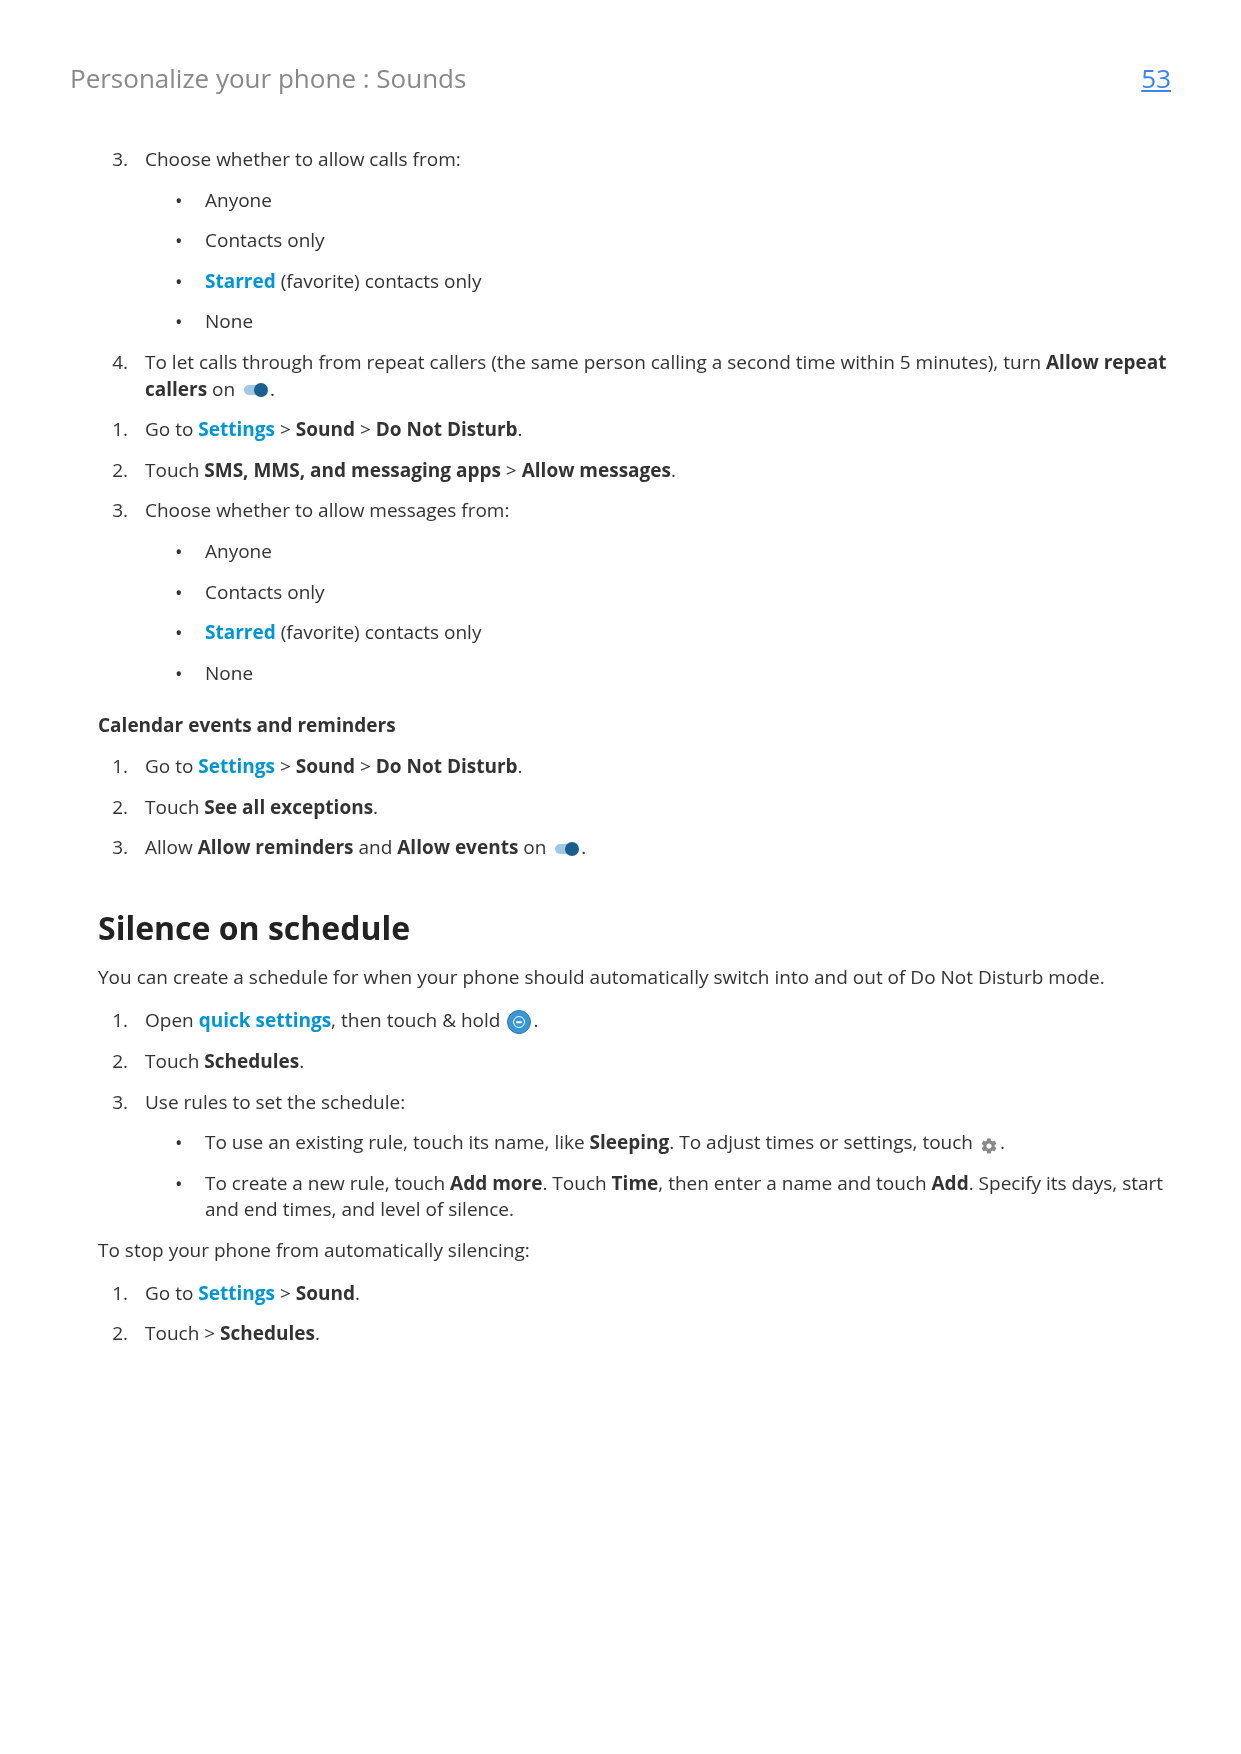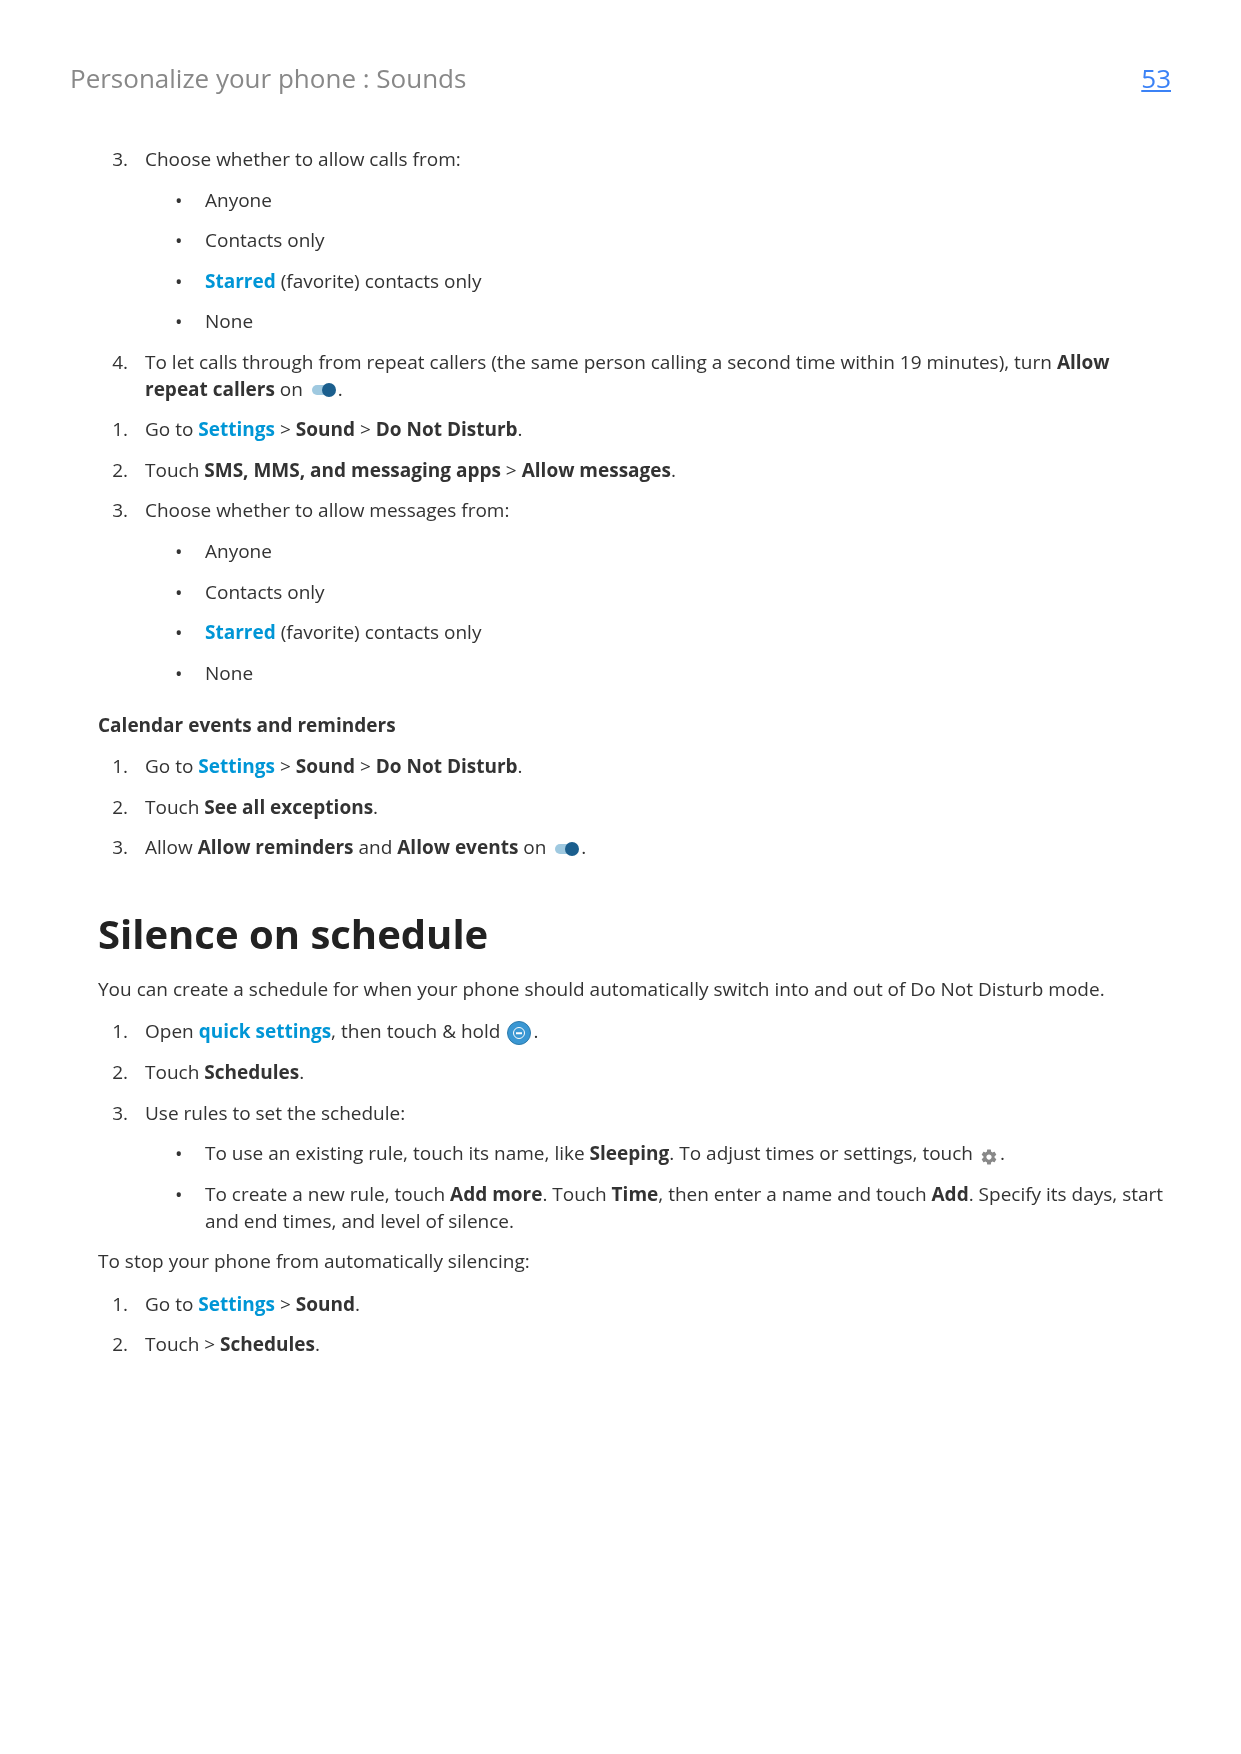--- a/index.html
+++ b/index.html
@@ -68,21 +68,21 @@
     cursor: pointer;
     font-weight: bold;
   }
   .bold { font-weight: 700; }
   .section-sub {
     font-weight: 700;
     margin-top: 26px;
     margin-bottom: 14px;
   }
   h2.section-h2 {
-    font-size: 40px;
+    font-size: 32px;
     font-weight: 700;
     color: #222;
     margin-top: 45px;
     margin-bottom: 14px;
   }
   p.para { margin: 6px 0 16px 0; }
   .icon-toggle {
     display: inline-block;
     width: 26px;
     height: 16px;
@@ -158,21 +158,21 @@
         <ul class="bullet-list">
           <li>Anyone</li>
           <li>Contacts only</li>
           <li>
             <span class="link">Starred</span><span> (favorite) contacts only</span>
           </li>
           <li>None</li>
         </ul>
       </li>
       <li>
-        <span>To let calls through from repeat callers (the same person calling a second time within 19 minutes), turn </span><span class="bold">Allow repeat callers</span><span> on </span><span class="icon-toggle"><span class="track"></span><span class="knob"></span></span><span>.</span>
+        <span>To let calls through from repeat callers (the same person calling a second time within 5 minutes), turn </span><span class="bold">Allow repeat callers</span><span> on </span><span class="icon-toggle"><span class="track"></span><span class="knob"></span></span><span>.</span>
       </li>
     </ol>
 
     <ol class="num-list">
       <li>
         <span>Go to </span><span class="link bold">Settings</span><span> &gt; </span><span class="bold">Sound</span><span> &gt; </span><span class="bold">Do Not Disturb</span><span>.</span>
       </li>
       <li>
         <span>Touch </span><span class="bold">SMS, MMS, and messaging apps</span><span> &gt; </span><span class="bold">Allow messages</span><span>.</span>
       </li>

